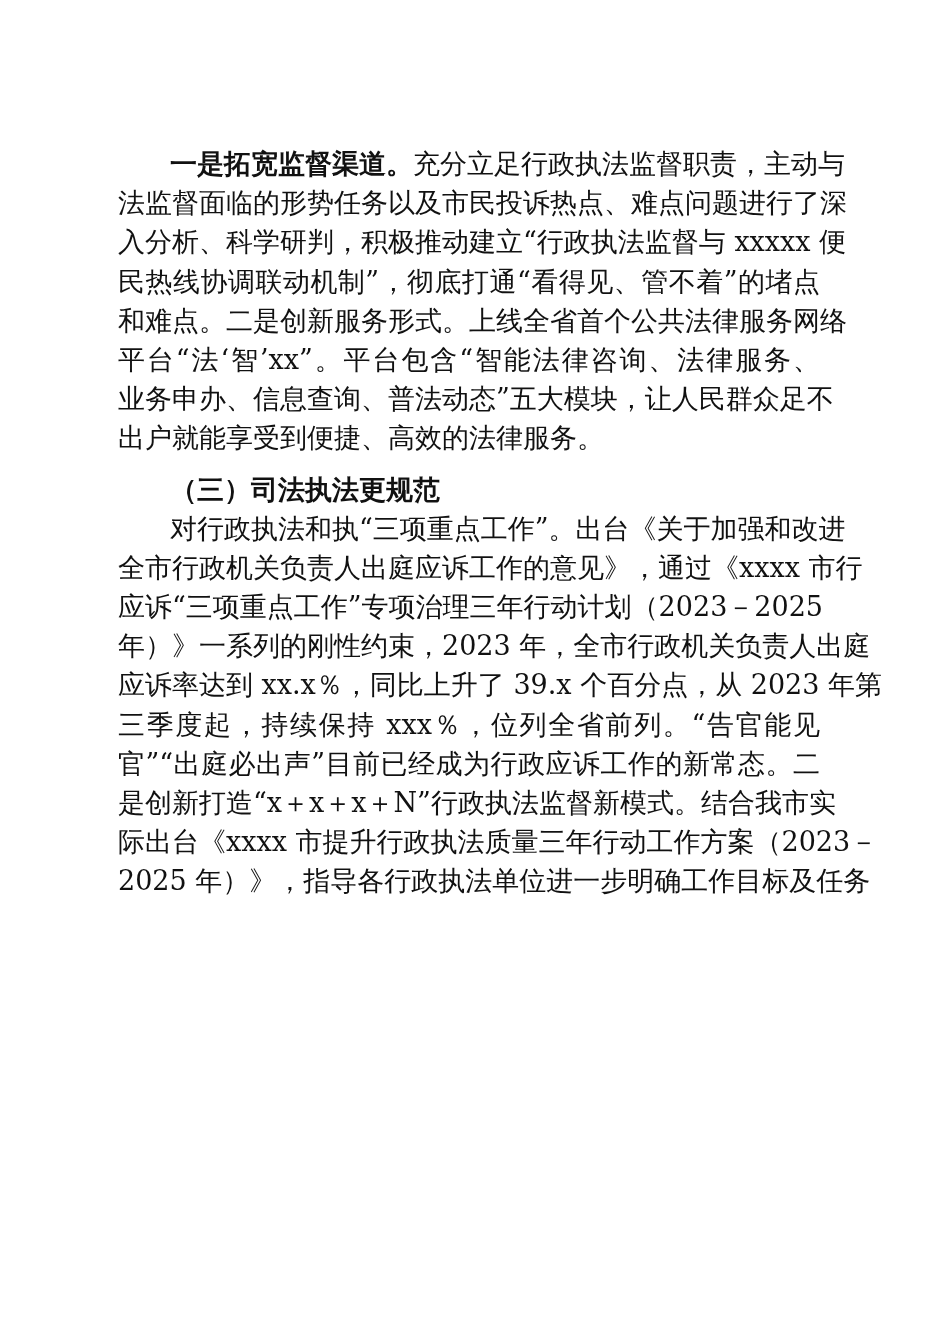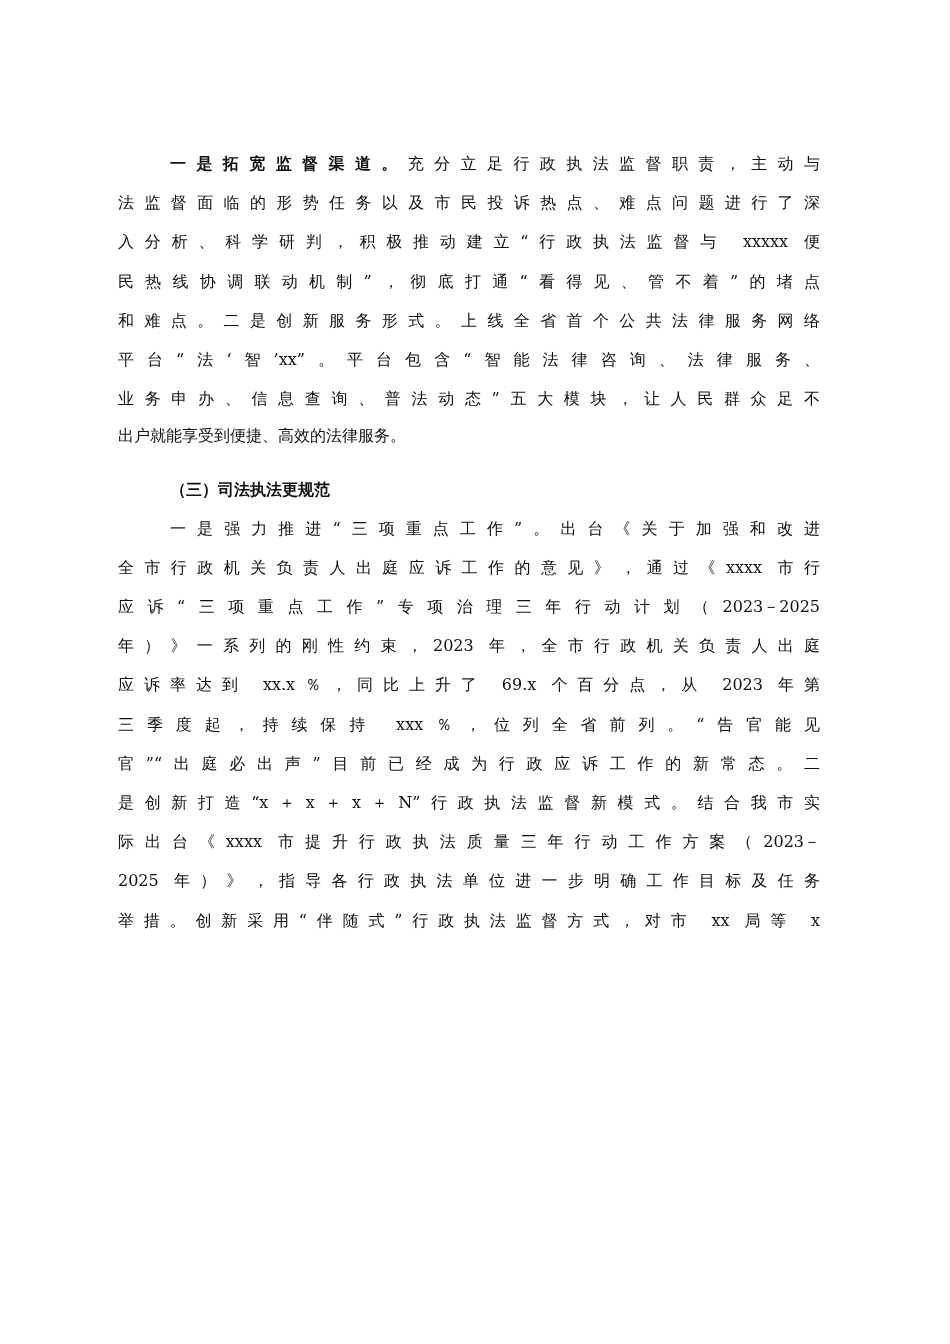--- a/index.html
+++ b/index.html
@@ -17,29 +17,28 @@
     }
     .page {
       position: absolute;
       left: 118px;
       top: 144px;
       width: 702px;
     }
     .line {
       height: 39.2px;
       line-height: 39.2px;
-      font-size: 16px;
+      font-size: 27px;
       white-space: nowrap;
       text-align: justify;
       text-align-last: justify;
       overflow: visible;
     }
     .line.last {
       text-align-last: left;
-      font-family: Liberation Mono, monospace;
     }
     .indent {
       padding-left: 52px;
     }
     .heading {
       font-weight: bold;
       text-align-last: left;
       margin-top: 12px;
     }
     .seg-bold { font-weight: bold; }
@@ -55,25 +54,24 @@
   <div class="line">法监督面临的形势任务以及市民投诉热点、难点问题进行了深</div>
   <div class="line">入分析、科学研判，积极推动建立“行政执法监督与 xxxxx 便</div>
   <div class="line">民热线协调联动机制”，彻底打通“看得见、管不着”的堵点</div>
   <div class="line">和难点。二是创新服务形式。上线全省首个公共法律服务网络</div>
   <div class="line">平台“法‘智’xx”。平台包含“智能法律咨询、法律服务、</div>
   <div class="line">业务申办、信息查询、普法动态”五大模块，让人民群众足不</div>
   <div class="line last">出户就能享受到便捷、高效的法律服务。</div>
 
   <div class="line indent heading">（三）司法执法更规范</div>
 
-  <div class="line indent">一是强力推进“三项重点工作”。出台《关于加强和改进</div>
+  <div class="line indent">对行政执法和执“三项重点工作”。出台《关于加强和改进</div>
   <div class="line">全市行政机关负责人出庭应诉工作的意见》，通过《xxxx 市行</div>
   <div class="line">应诉“三项重点工作”专项治理三年行动计划（2023－2025</div>
   <div class="line">年）》一系列的刚性约束，2023 年，全市行政机关负责人出庭</div>
-  <div class="line">应诉率达到 xx.x％，同比上升了 69.x 个百分点，从 2023 年第</div>
+  <div class="line">应诉率达到 xx.x％，同比上升了 39.x 个百分点，从 2023 年第</div>
   <div class="line">三季度起，持续保持 xxx％，位列全省前列。“告官能见</div>
   <div class="line">官”“出庭必出声”目前已经成为行政应诉工作的新常态。二</div>
   <div class="line">是创新打造“x＋x＋x＋N”行政执法监督新模式。结合我市实</div>
   <div class="line">际出台《xxxx 市提升行政执法质量三年行动工作方案（2023－</div>
   <div class="line">2025 年）》，指导各行政执法单位进一步明确工作目标及任务</div>
-  <div class="line">举措。创新采用“伴随式”行政执法监督方式，对市 xx 局等 x</div>
 
 </div>
 
 </body></html>

